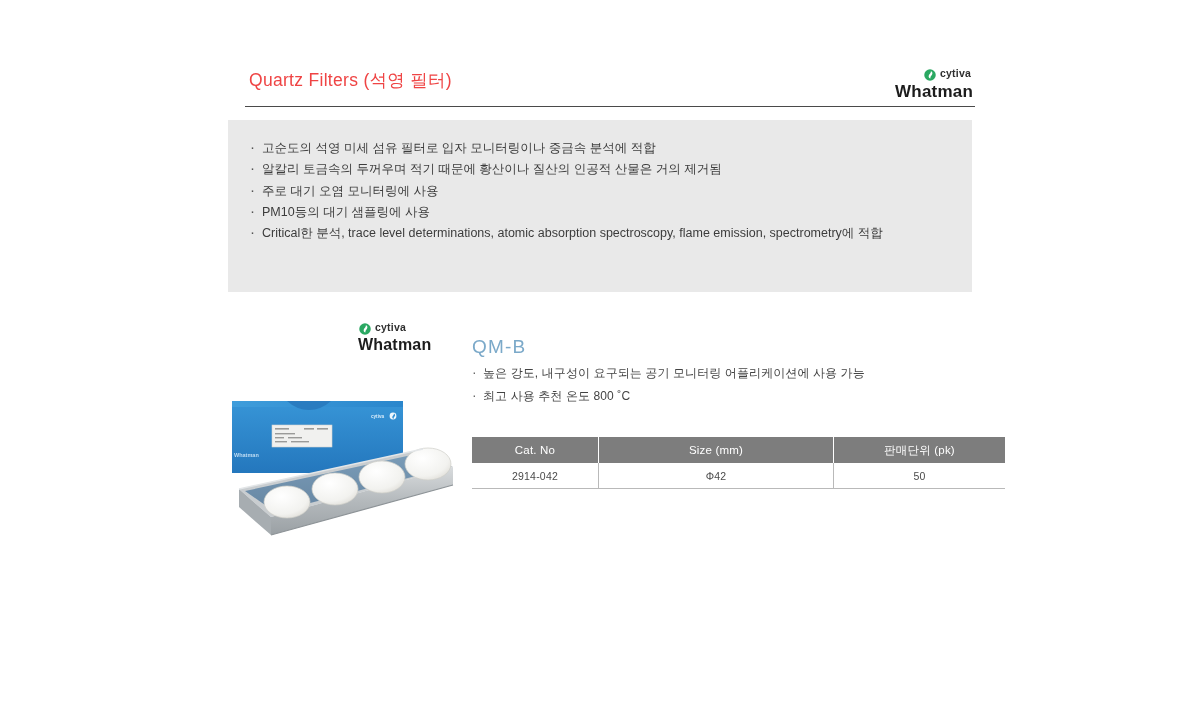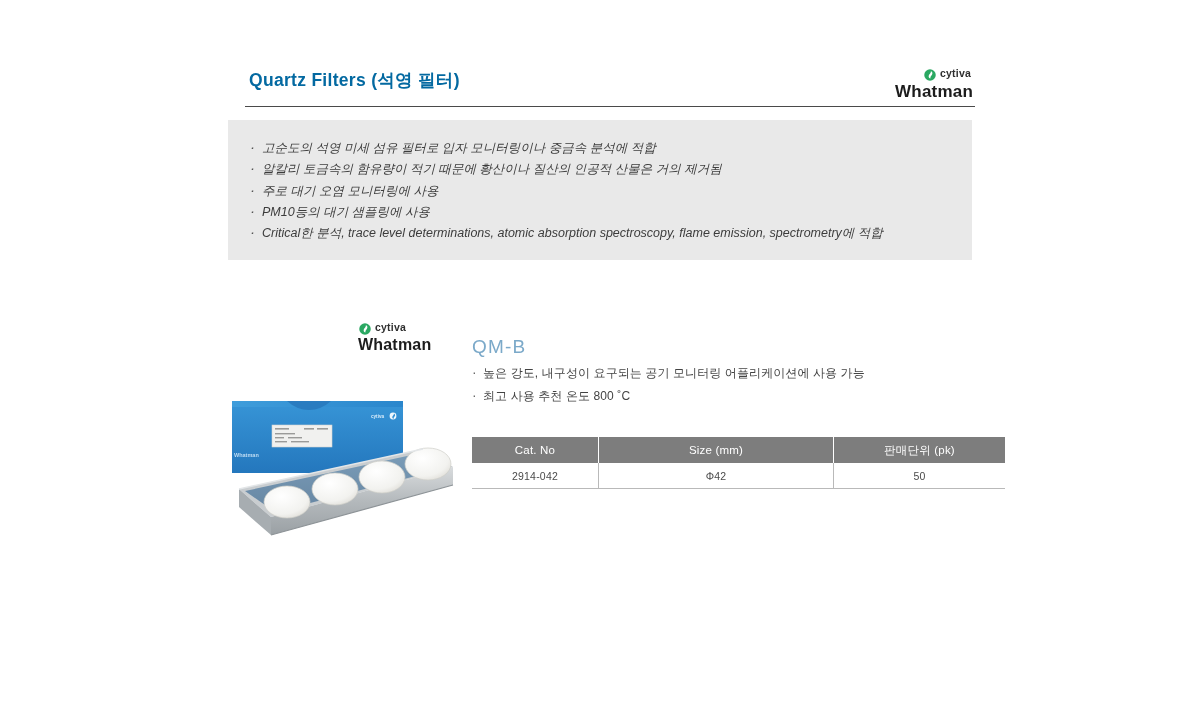--- a/index.html
+++ b/index.html
@@ -23,22 +23,22 @@
     top: 62px;
     width: 730px;
     height: 44px;
     border-bottom: 1.5px solid #4a4a4a;
   }
   .page-title {
     position: absolute;
     left: 4px;
     top: 6px;
     font-size: 17.5px;
-    font-weight: 700;
-    color: #0369a1;
+    font-weight: 400;
+    color: #ef4444;
     letter-spacing: 0.3px;
     white-space: nowrap;
   }
 
   
   .brand {
     display: flex;
     flex-direction: column;
     align-items: flex-start;
   }
@@ -77,23 +77,22 @@
   .header .brand-cytiva {
     padding-right: 2px;
   }
 
   
   .desc-box {
     position: absolute;
     left: 228px;
     top: 120px;
     width: 744px;
-    height: 140px;
+    height: 172px;
     background: #e9e9e9;
-    font-style: italic;
   }
   .desc-list {
     margin: 0;
     padding: 18px 0 0 22px;
     list-style: none;
   }
   .desc-list li {
     position: relative;
     font-size: 12.5px;
     line-height: 20.8px;
@@ -233,21 +232,21 @@
       </span>
       <span class="cytiva-word">cytiva</span>
     </div>
     <div class="brand-whatman">Whatman</div>
   </div>
 </div>
 
 <div class="desc-box">
   <ul class="desc-list">
     <li>고순도의 석영 미세 섬유 필터로 입자 모니터링이나 중금속 분석에 적합</li>
-    <li>알칼리 토금속의 함유량이 적기 때문에 황산이나 질산의 인공적 산물은 거의 제거됨</li>
+    <li>알칼리 토금속의 두꺼우며 적기 때문에 황산이나 질산의 인공적 산물은 거의 제거됨</li>
     <li>주로 대기 오염 모니터링에 사용</li>
     <li>PM10등의 대기 샘플링에 사용</li>
     <li class="wide">Critical한 분석, trace level determinations, atomic absorption spectroscopy, flame emission, spectrometry에 적합</li>
   </ul>
 </div>
 
 <div class="brand product-brand">
   <div class="brand-cytiva">
     <span class="cytiva-mark">
       <svg viewBox="0 0 24 24" width="12" height="12" aria-hidden="true">

